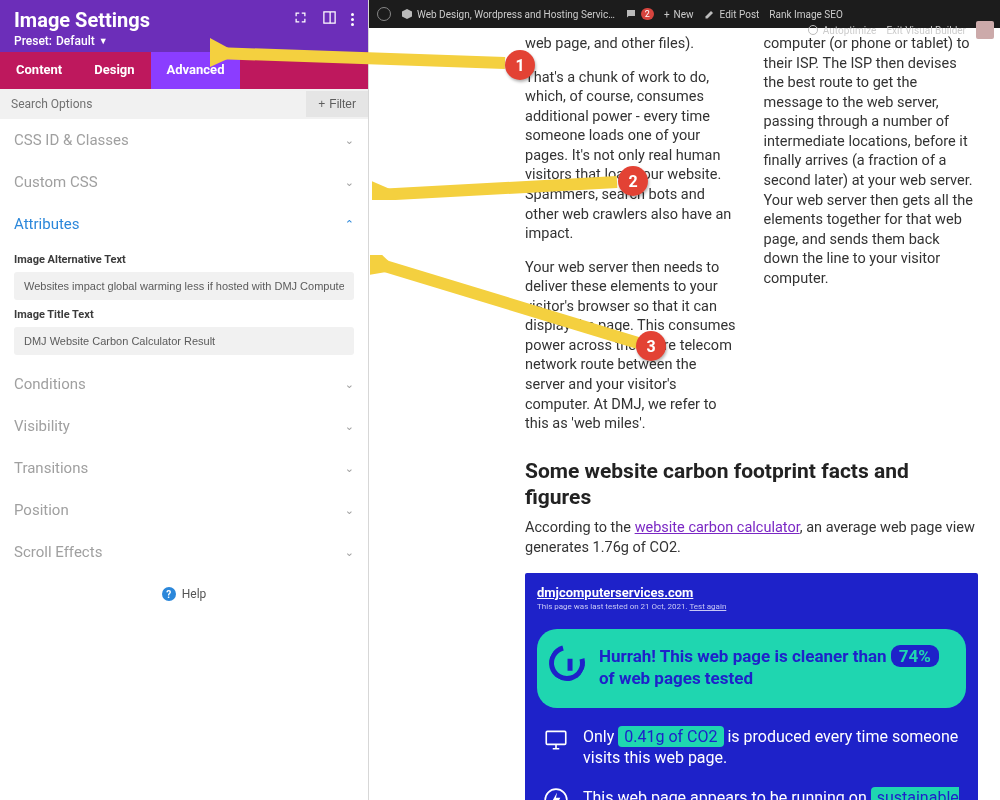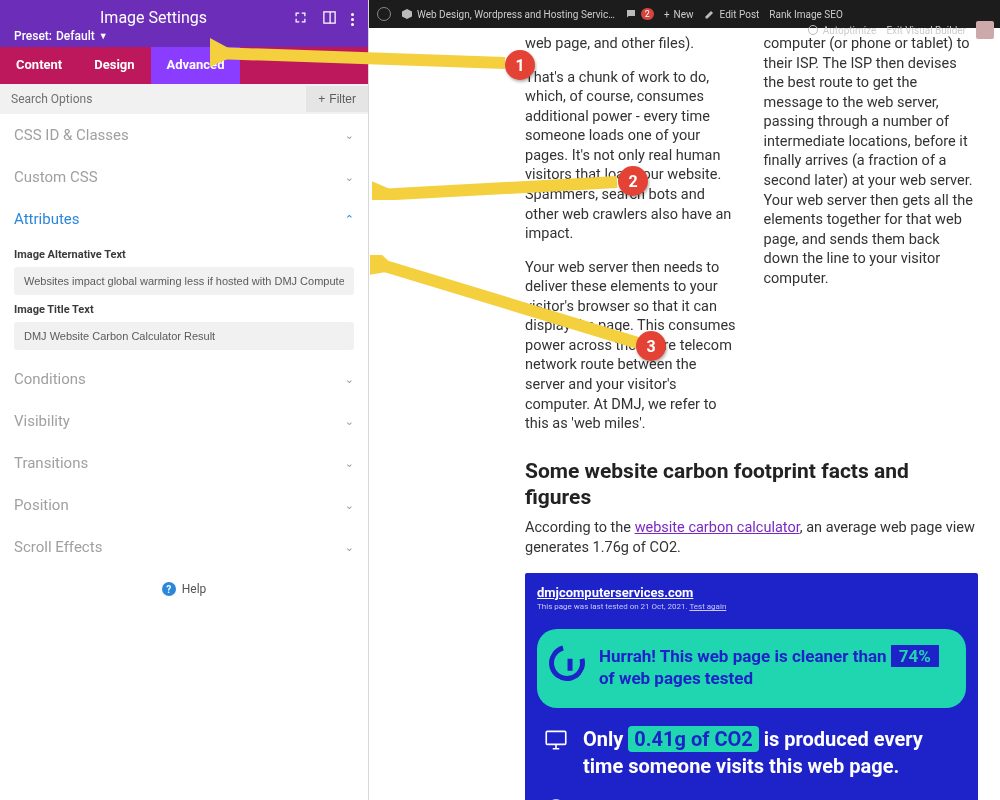--- a/index.html
+++ b/index.html
@@ -1,21 +1,21 @@
 <!DOCTYPE html>
 <html><head>
 <meta charset="utf-8">
 <style>
   * { box-sizing: border-box; margin: 0; padding: 0; }
   body { font-family: -apple-system, BlinkMacSystemFont, "Segoe UI", Roboto, Helvetica, Arial, sans-serif; font-size: 14px; color: #333; background: #fff; width: 1000px; height: 800px; overflow: hidden; display: flex; }
   
   .left-panel { width: 369px; height: 800px; background: #fff; border-right: 1px solid #d7d7d7; display: flex; flex-direction: column; position: relative; }
   .panel-header { background: #6c2eb9; color: #fff; padding: 8px 14px 4px 14px; display: flex; align-items: flex-start; }
   .panel-header-titles { flex: 1; }
-  .panel-title { font-size: 16px; font-weight: 400; text-align: center; }
+  .panel-title { font-size: 20px; font-weight: 700; }
   .panel-subtitle { font-size: 12px; font-weight: 500; margin-top: 2px; display: inline-flex; align-items: center; gap: 4px; }
   .panel-subtitle .caret { font-size: 9px; }
   .header-icons { display: flex; gap: 14px; align-items: center; padding-top: 2px; }
   .header-icons svg { width: 15px; height: 15px; fill: #fff; }
   .hv-dots { display:flex; flex-direction:column; gap:2px;}
   .hv-dots span{width:3px;height:3px;background:#fff;border-radius:50%;}
   
   .tabs { background: #be185d; display: flex; }
   .tab { padding: 10px 16px 12px 16px; font-size: 13px; font-weight: 700; color: #fff; cursor: pointer; }
   .tab.active { background: #8b3dff; }
@@ -53,25 +53,25 @@
   .intro-p a { color:#7b28c4; text-decoration:underline; }
   
   .carbon-card { margin: 6px 22px 6px 156px; background:#1e22c9; border-radius:2px; padding:12px 12px 18px 12px; color:#fff; }
   .card-url { font-size:13px; font-weight:700; text-decoration:underline; color:#fff; }
   .card-sub { font-size:8px; color:#c8c8f5; margin-top:2px;}
   .card-sub a{ text-decoration:underline; color:#c8c8f5;}
   .green-block { background:#1fd6b0; border-radius:20px; margin-top:18px; padding:16px 18px 18px 12px; display:flex; gap:14px; align-items:flex-start; }
   .green-block .gauge { width:36px; height:36px; border:5px solid #1e22c9; border-top-color:transparent; border-radius:50%; transform:rotate(30deg); flex-shrink:0; position:relative;}
   .green-block .gauge::after{content:""; position:absolute; width:5px;height:12px;background:#1e22c9; left:14px; top:7px; transform:rotate(-30deg);}
   .green-text { font-size:17px; font-weight:700; color:#1e22c9; line-height:1.3;}
-  .pill { background:#1e22c9; color:#1fd6b0; padding:1px 8px; border-radius:0; font-weight:700;}
+  .pill { background:#1e22c9; color:#1fd6b0; padding:1px 8px; border-radius:9px; font-weight:700;}
   .stat-row { display:flex; gap:14px; align-items:flex-start; margin-top:18px; padding:0 6px;}
   .stat-icon { width:26px; height:26px; flex-shrink:0; }
   .stat-icon svg{ width:26px;height:26px; stroke:#fff; fill:none; stroke-width:1.5;}
-  .stat-text { font-size:20px; font-weight:700; color:#fff; line-height:1.35;}
+  .stat-text { font-size:16px; font-weight:400; color:#fff; line-height:1.35;}
   .stat-text .pill-g{ background:#1fd6b0; color:#1e22c9; padding:1px 6px; border-radius:4px;}
   
   .marker { position:absolute; width:30px;height:30px; background:#e34234; color:#fff; font-size:16px; font-weight:700; border-radius:50%; display:flex; align-items:center; justify-content:center; box-shadow:1px 2px 3px rgba(0,0,0,.3); z-index:30;}
   .arrow { position:absolute; z-index:25; pointer-events:none; }
 </style>
 </head>
 <body>
 
 <div class="left-panel">
 

